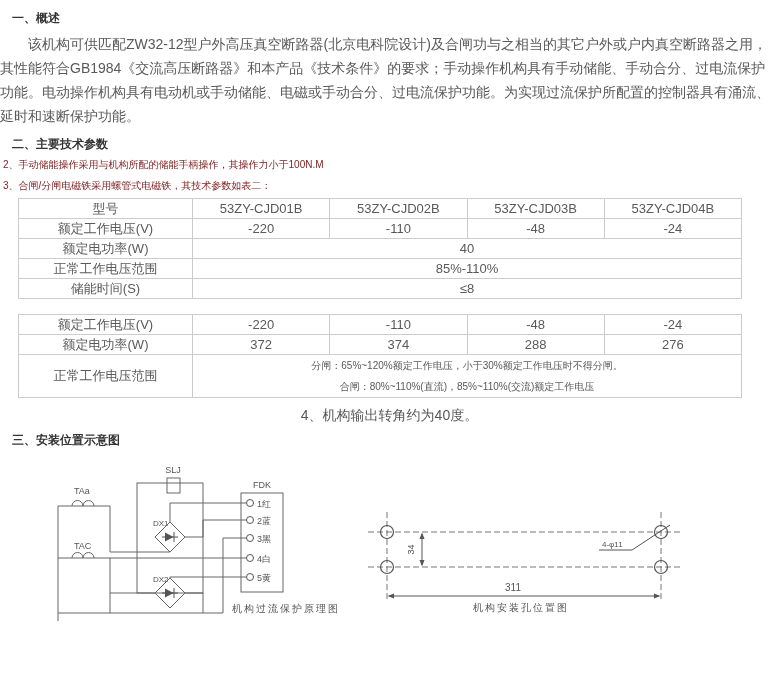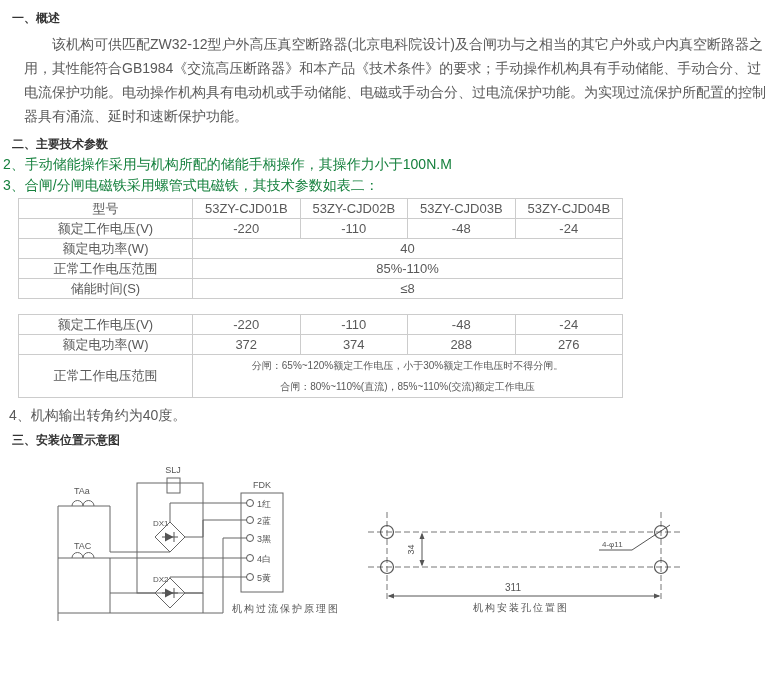--- a/index.html
+++ b/index.html
@@ -9,40 +9,40 @@
     color: #595959;
     width: 776px; height: 680px; overflow: hidden;
   }
   .sec-heading {
     font-size: 12px; font-weight: bold; color: #333333;
     line-height: 20px; margin: 6px 0 0 12px;
   }
   .sec-heading.first { margin-top: 8px; }
   .overview-para {
     font-size: 14px; line-height: 24px; color: #595959;
-    margin: 4px 6px 0 0; text-indent: 28px; padding-left: 24px;
+    margin: 4px 6px 0 0; text-indent: 28px;
   }
   .param-item {
-    font-size: 14px; line-height: 21px; color: #15803d; margin-left: 3px;
+    font-size: 10px; line-height: 21px; color: #7f1d1d; margin-left: 3px;
   }
   table.spec {
     border-collapse: collapse; table-layout: fixed;
-    width: 605px; margin-left: 18px;
+    width: 724px; margin-left: 18px;
   }
   table.spec.t1 { margin-top: 2px; }
   table.spec.t2 { margin-top: 15px; }
   table.spec td {
     border: 1px solid #cccccc; height: 20px; padding: 0 2px;
     font-size: 13px; color: #595959; text-align: center;
     overflow: hidden; white-space: nowrap;
   }
   table.spec col.c-label { width: 174px; }
   td.range-cell { text-align: left; padding: 2px 8px; white-space: normal; }
   .range-line { font-size: 10px; line-height: 21px; color: #595959; }
-  .note-item { font-size: 14px; line-height: 21px; color: #595959; margin: 7px 0 0 9px; }
+  .note-item { font-size: 14px; line-height: 21px; color: #595959; margin: 7px 0 0 3px; text-align: center; }
   .heading-install { margin-top: 4px; }
   .diagram-area { position: relative; width: 776px; height: 183px; margin-top: 0; }
   .svg-abs { position: absolute; top: 0; }
   .svg-protection { left: 20px; }
   .svg-mounting { left: 350px; }
   svg text { fill: #555555; font-family: "Liberation Sans", "DejaVu Sans", sans-serif; }
   svg .wire { stroke: #666666; stroke-width: 1; fill: none; }
   svg .boxline { stroke: #666666; stroke-width: 1; fill: none; }
   svg .dash { stroke: #777777; stroke-width: 1; fill: none; stroke-dasharray: 6,3; }
   svg .holecircle { stroke: #555555; stroke-width: 1.2; fill: none; }

